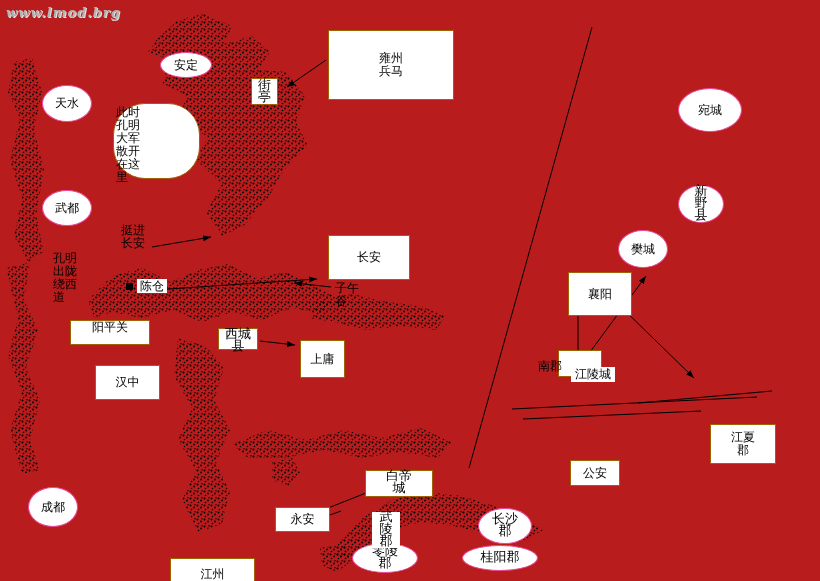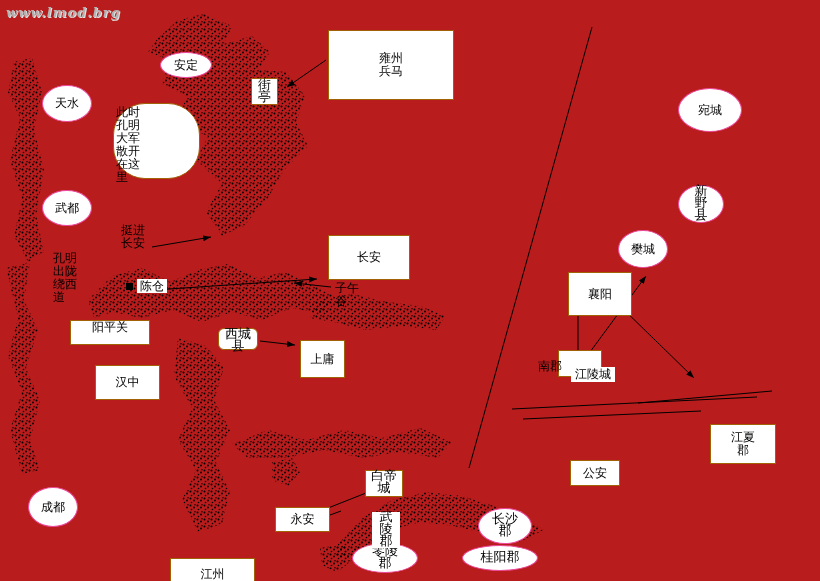--- a/index.html
+++ b/index.html
@@ -114,36 +114,36 @@
     </div>
   <div class="lab rect topalign" style="left:113px;top:103px;width:87px;height:76px;justify-content:flex-start;padding:2px 0 0 2px;border-radius:32px;">
       <span class="w30 lft">此时孔明大军散开在这里</span>
     </div>
   <div class="lab rect" style="left:328px;top:235px;width:82px;height:45px;">
       <span>长安</span>
     </div>
   <div class="lab rect topalign" style="left:70px;top:320px;width:80px;height:25px;">
       <span class="w40">阳平关</span>
     </div>
-  <div class="lab rect topalign small" style="left:218px;top:328px;width:40px;height:22px;border-radius:6px;">
+  <div class="lab rect topalign small" style="left:218px;top:328px;width:40px;height:22px;">
       <span class="w26">西城县</span>
     </div>
   <div class="lab rect" style="left:300px;top:340px;width:45px;height:38px;">
       <span>上庸</span>
     </div>
   <div class="lab rect" style="left:95px;top:365px;width:65px;height:35px;">
       <span>汉中</span>
     </div>
   <div class="lab rect" style="left:275px;top:507px;width:55px;height:25px;">
       <span>永安</span>
     </div>
   <div class="lab rect" style="left:170px;top:558px;width:85px;height:33px;">
       <span>江州</span>
     </div>
-  <div class="lab rect topalign small" style="left:365px;top:470px;width:38px;height:27px;">
+  <div class="lab rect topalign small" style="left:365px;top:470px;width:68px;height:27px;">
       <span class="w28">白帝城</span>
     </div>
   <div class="lab rect" style="left:570px;top:460px;width:50px;height:26px;">
       <span>公安</span>
     </div>
   <div class="lab rect" style="left:710px;top:424px;width:66px;height:40px;">
       <span class="w30">江夏郡</span>
     </div>
   <div class="lab rect" style="left:558px;top:350px;width:44px;height:27px;"></div>
   <div class="lab rect" style="left:568px;top:272px;width:64px;height:44px;">

